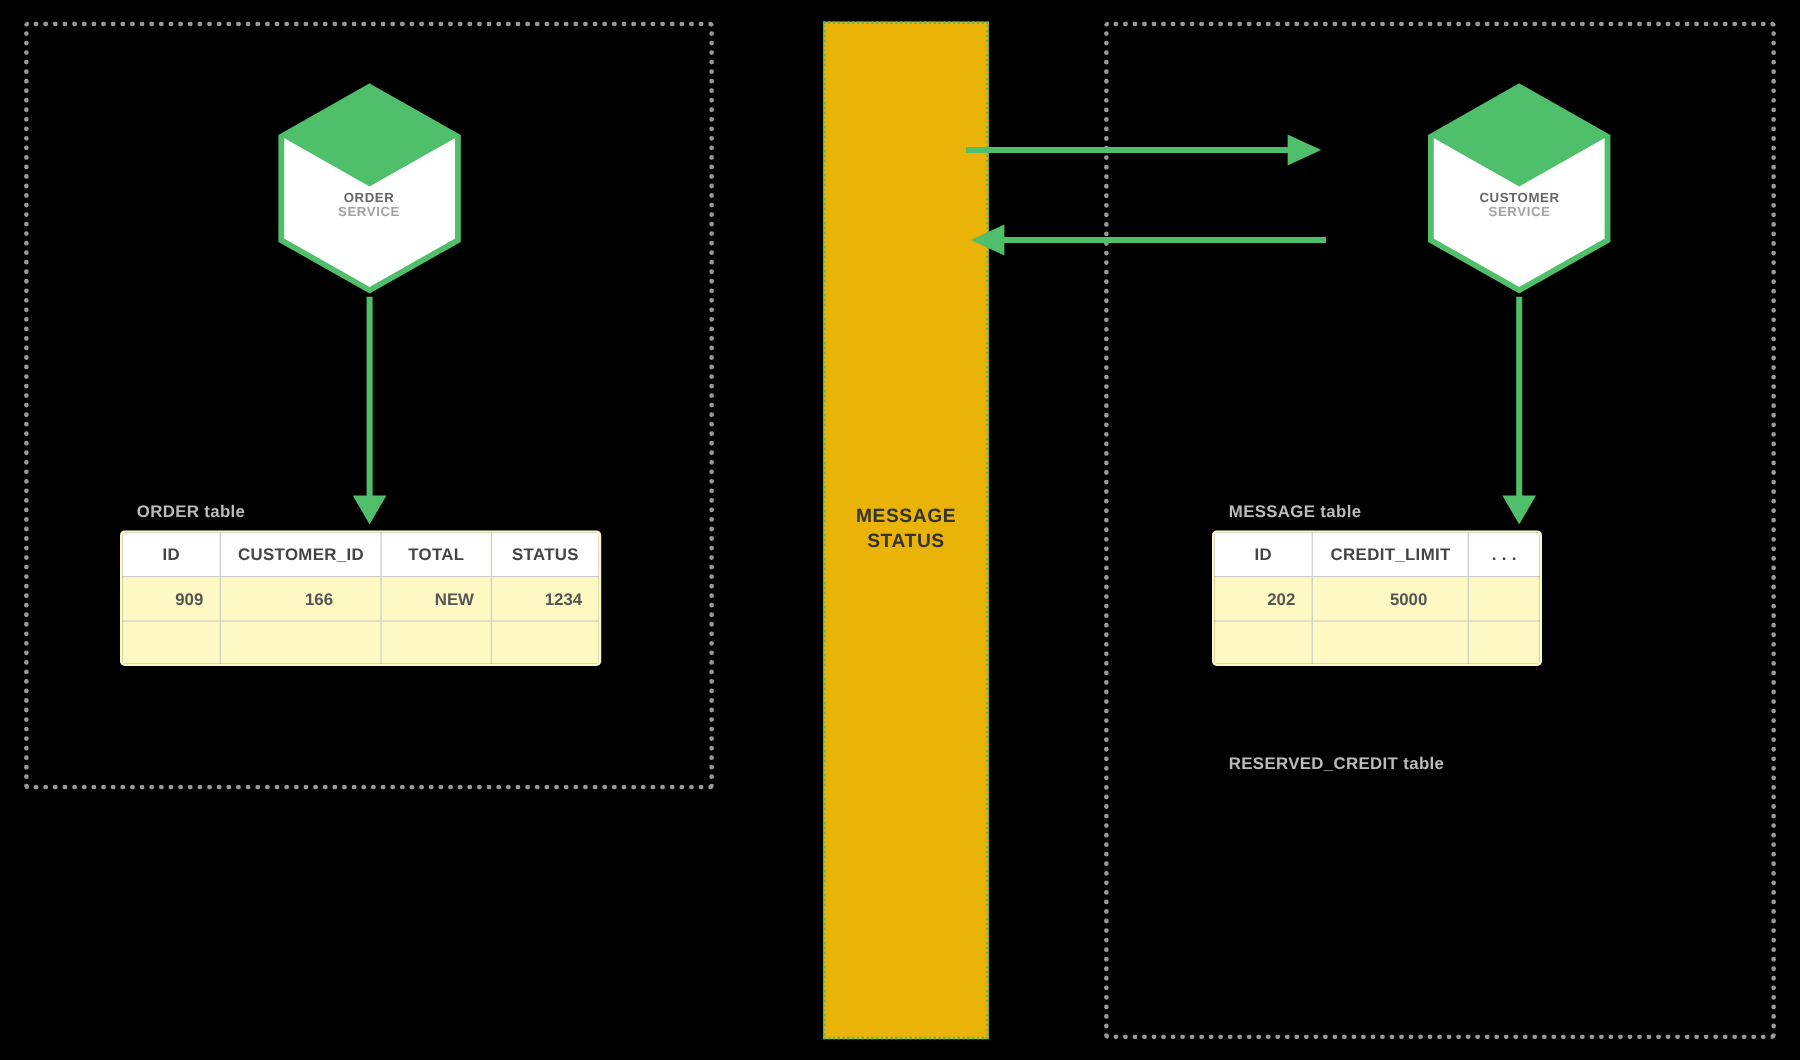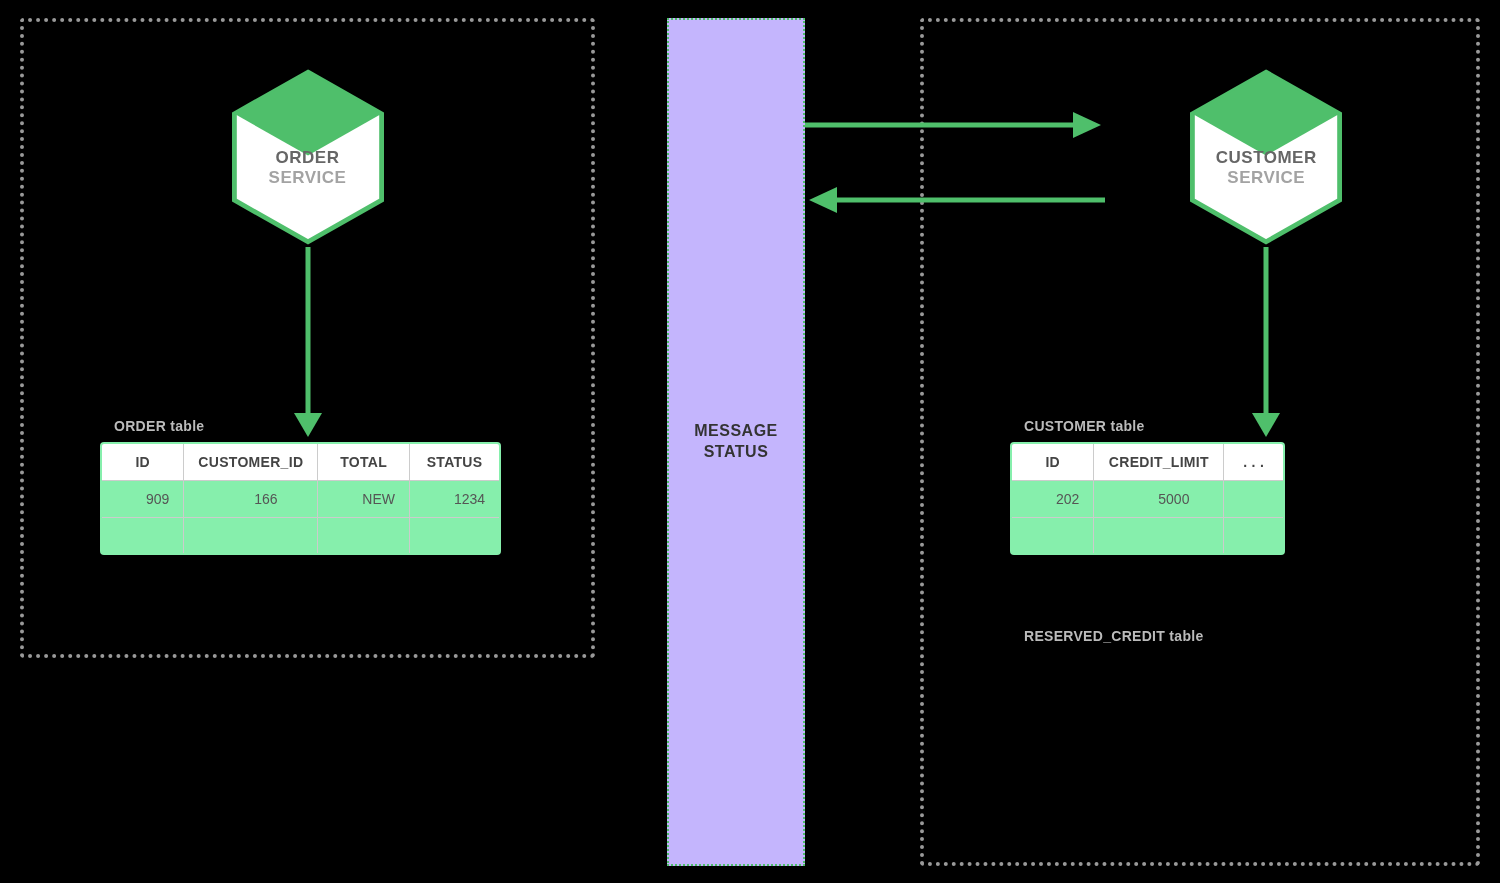--- a/index.html
+++ b/index.html
@@ -17,22 +17,22 @@
     border-radius: 4px;
   }
   .svc-left {
     left: 20px; top: 18px; width: 575px; height: 640px;
   }
   .svc-right {
     left: 920px; top: 18px; width: 560px; height: 848px;
   }
   .broker {
     position: absolute;
-    left: 667px; top: 18px; width: 138px; height: 848px;
-    background: #c4b5fd;
+    left: 686px; top: 18px; width: 138px; height: 848px;
+    background: #eab308;
     border: 2px dotted #4fbf6b;
     display: flex;
     align-items: center;
     justify-content: center;
     flex-direction: column;
   }
   .broker-label {
     color: #333;
     font-weight: 700;
     font-size: 16px;
@@ -42,24 +42,24 @@
   }
   .hex {
     position: absolute;
     width: 160px; height: 180px;
     left: 50%; transform: translateX(-50%);
     top: 45px;
   }
   .hex svg { width: 100%; height: 100%; display: block; }
   .hex-label {
     position: absolute;
-    top: 81px; left: 0; right: 0;
+    top: 92px; left: 0; right: 0;
     text-align: center;
     font-weight: 800;
-    font-size: 17px;
+    font-size: 11px;
     letter-spacing: 0.5px;
   }
   .hex-label .line1 { color: #666; }
   .hex-label .line2 { color: #a3a3a3; }
   .arrow-down {
     position: absolute;
     left: 50%; transform: translateX(-50%);
     width: 40px;
   }
   .arrow-right-group {
@@ -72,40 +72,40 @@
     font-weight: 600;
     font-size: 14px;
     margin: 0 0 8px 14px;
     letter-spacing: 0.3px;
   }
   .tbl-wrap {
     position: absolute;
   }
   table.data {
     border-collapse: collapse;
-    background: #86efac;
+    background: #fef9c3;
     border: 2px solid #555;
     border-radius: 4px;
     overflow: hidden;
   }
   table.data th, table.data td {
     border: 1px solid #ccc;
     padding: 10px 14px;
     text-align: center;
     font-size: 14px;
     font-weight: 700;
     color: #555;
     min-width: 50px;
   }
   table.data th {
     background: #fff;
     color: #444;
     letter-spacing: 0.3px;
   }
-  table.data td { font-weight: 400; color: #555; padding-left: 44px; }
+  table.data td { font-weight: 700; color: #555; padding-left: 44px; }
   table.data tr.empty td { height: 36px; }
   .order-tbl { left: 100px; top: 418px; }
   .customer-tbl { left: 1010px; top: 418px; }
   .reserved-tbl { left: 1010px; top: 628px; }
 </style>
 </head>
 <body>
 
 <div class="svc-box svc-left">
   <div class="hex">
@@ -185,21 +185,21 @@
         <td></td>
         <td></td>
         <td></td>
         <td></td>
       </tr>
     </tbody>
   </table>
 </div>
 
 <div class="tbl-wrap customer-tbl">
-  <div class="tbl-caption">CUSTOMER table</div>
+  <div class="tbl-caption">MESSAGE table</div>
   <table class="data">
     <thead>
       <tr>
         <th>ID</th>
         <th style="min-width:130px;">CREDIT_LIMIT</th>
         <th style="min-width:60px;">. . .</th>
       </tr>
     </thead>
     <tbody>
       <tr>

